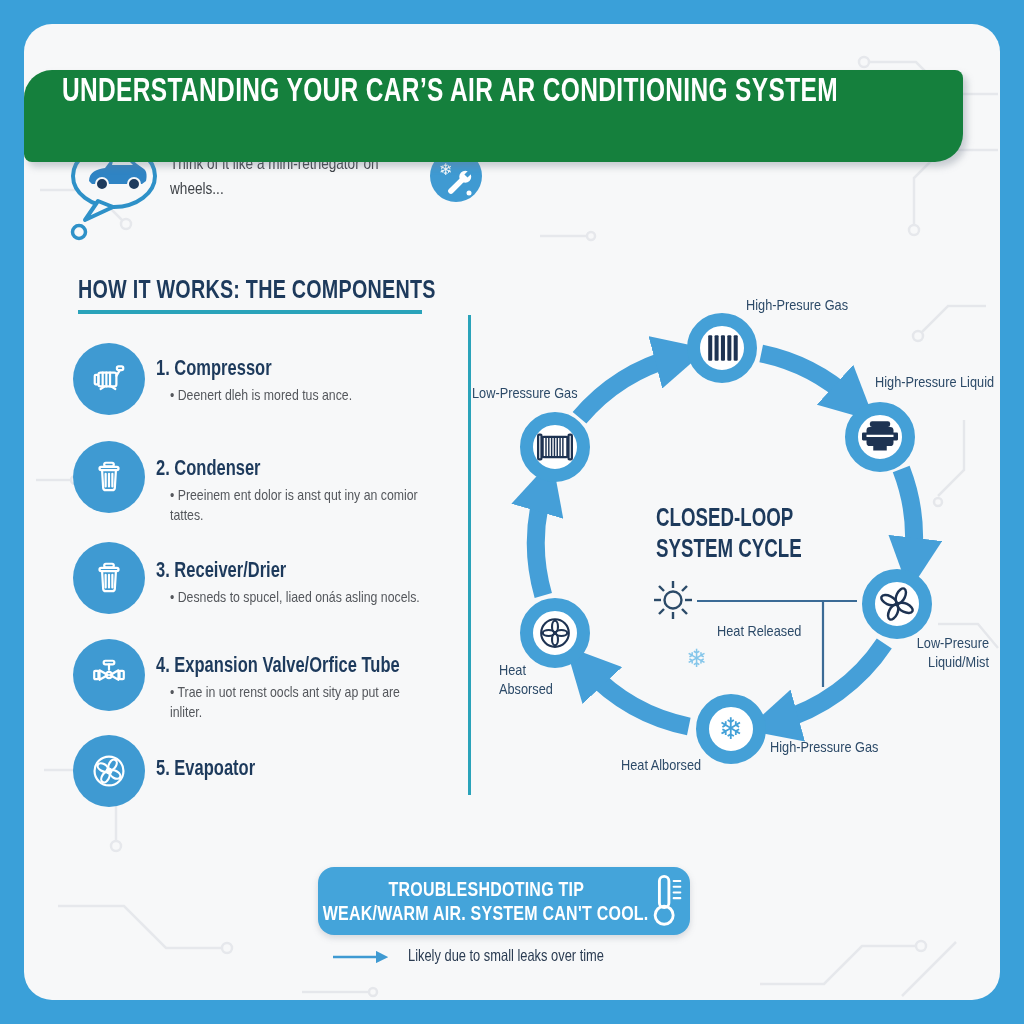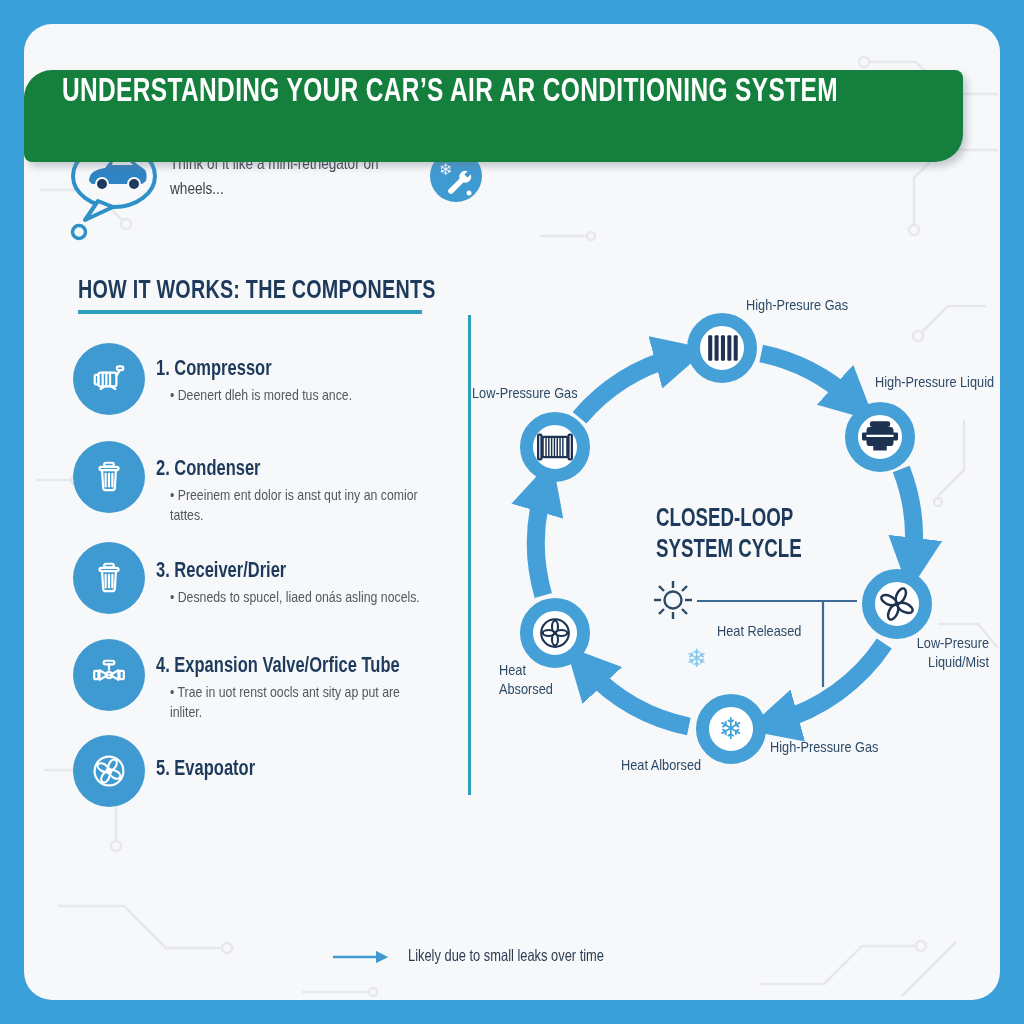--- a/index.html
+++ b/index.html
@@ -316,16 +316,30 @@
     <div class="cyc-lbl" style="left:475px;top:637px">
       <span>Heat</span><br><span>Absorsed</span>
     </div>
 
     <div class="cycle-title">
       <span>CLOSED-LOOP</span><br><span>SYSTEM CYCLE</span>
     </div>
     <span class="legend-flake">❄</span>
     <div class="legend-text">Heat Released</div>
 
+    <div class="trouble-box">
+      <div class="trouble-line">TROUBLESHDOTING TIP</div>
+      <div class="trouble-line">WEAK/WARM AIR. SYSTEM CAN'T COOL.</div>
+      <svg class="thermo" width="38" height="58" viewBox="0 0 40 60" stroke="#ffffff" fill="none" stroke-linecap="round">
+        <rect x="12" y="4" width="10" height="33" rx="5" stroke-width="3"></rect>
+        <circle cx="17" cy="45" r="9.5" stroke-width="3"></circle>
+        <g stroke-width="2.2">
+          <line x1="27" y1="9" x2="34" y2="9"></line>
+            <line x1="27" y1="15" x2="34" y2="15"></line>
+          <line x1="27" y1="21" x2="34" y2="21"></line>
+            <line x1="27" y1="27" x2="34" y2="27"></line>
+        </g>
+      </svg>
+    </div>
     <div class="note-text">Likely due to small leaks over time</div>
 
   </div>
 </div>
 
 </body></html>

